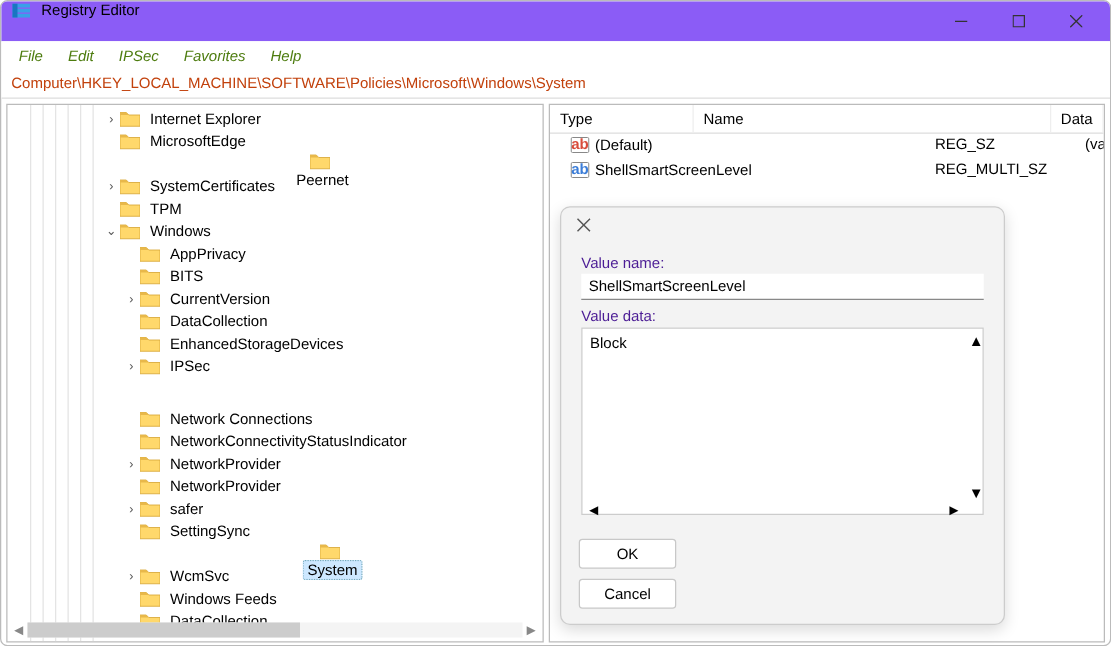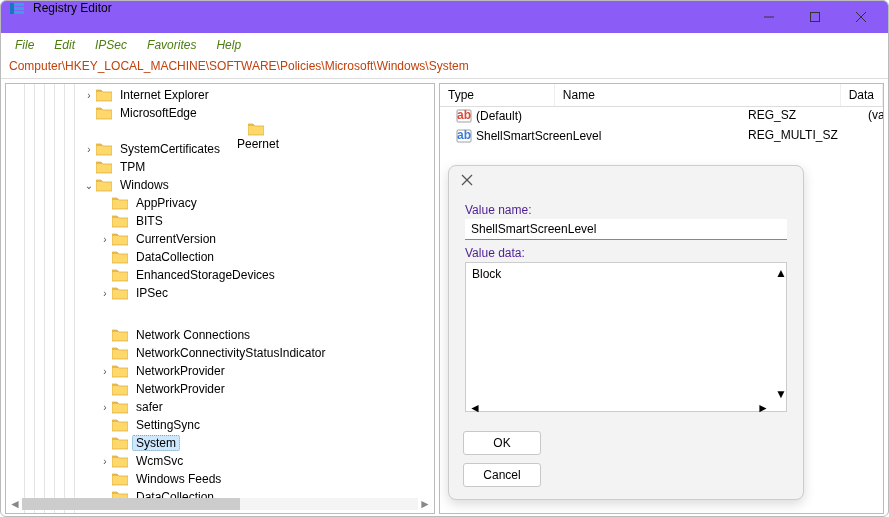--- a/index.html
+++ b/index.html
@@ -241,21 +241,21 @@
           <span class="lbl">safer</span>
         </div>
         <div class="tree-row" style="padding-left: 92px;">
           <span class="exp"></span>
           <span class="folder-icon"><svg width="16" height="14" viewBox="0 0 16 14">
               <path d="M0 2 L5 2 L7 4 L16 4 L16 13 L0 13 Z" fill="#ffd86b" stroke="#d9a93a" stroke-width="0.7"></path>
               <path d="M0 2 L5 2 L7 4 L0 4 Z" fill="#e8b84a"></path>
             </svg></span>
           <span class="lbl">SettingSync</span>
         </div>
-        <div class="tree-row selected" style="padding-left: 92px;">
+        <div class="tree-row selected" style="padding-left: 92px; flex-direction: column;">
           <span class="exp"></span>
           <span class="folder-icon"><svg width="16" height="14" viewBox="0 0 16 14">
               <path d="M0 2 L5 2 L7 4 L16 4 L16 13 L0 13 Z" fill="#ffd86b" stroke="#d9a93a" stroke-width="0.7"></path>
               <path d="M0 2 L5 2 L7 4 L0 4 Z" fill="#e8b84a"></path>
             </svg></span>
           <span class="lbl">System</span>
         </div>
         <div class="tree-row" style="padding-left: 92px;">
           <span class="exp">›</span>
           <span class="folder-icon"><svg width="16" height="14" viewBox="0 0 16 14">

